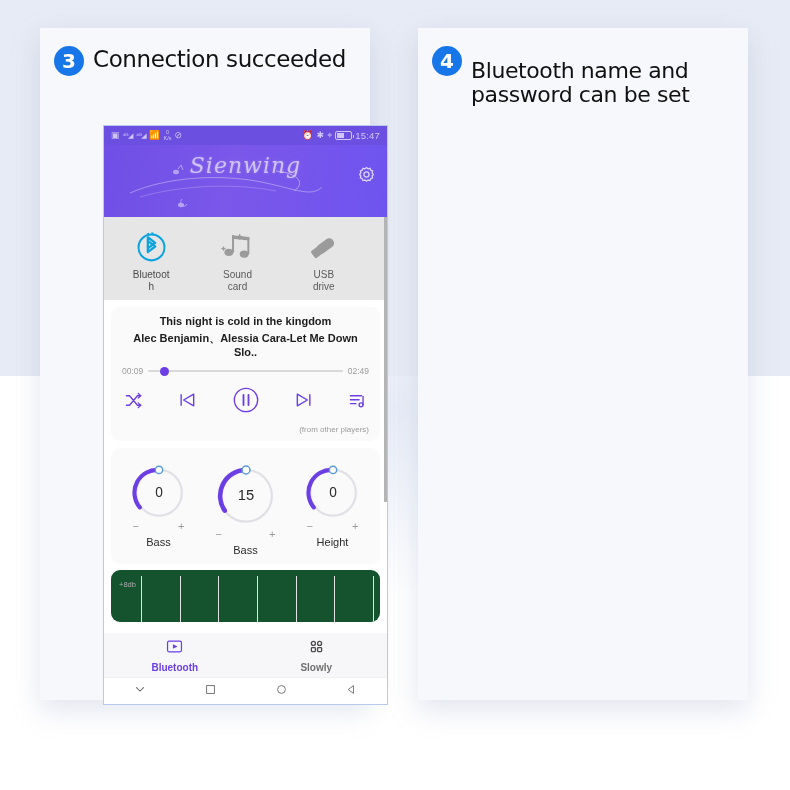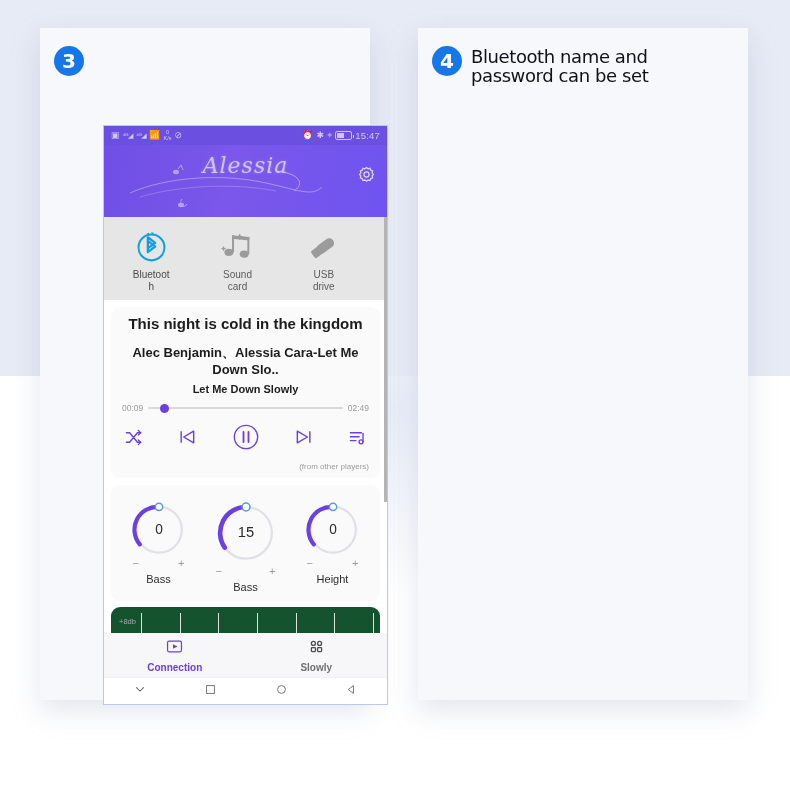--- a/index.html
+++ b/index.html
@@ -43,21 +43,21 @@
     display: flex; align-items: center; justify-content: center;
     line-height: 1;
     font-family: "DejaVu Sans", sans-serif;
   }
   .step-title {
     font-size: 22px; color: #111; line-height: 1.08; letter-spacing: -.4px;
     font-family: "DejaVu Sans", sans-serif; font-weight: 400;
     padding-top: 1px;
   }
   #card-left .step-title { font-size: 23px; white-space: nowrap; }
-  #card-right .step-title { font-size: 18px; }
+  #card-right .step-title { font-size: 22px; margin-top: 12px; }
 
   
   .phone {
     position: absolute;
     background: #fff;
     border: 1px solid #b9c9ee;
     overflow: hidden;
   }
   #phone-left  { left: 63px;  top: 97px; width: 285px; height: 580px; }
 
@@ -105,22 +105,22 @@
   }
   .src { flex: 1; text-align: center; }
   .src-ico { height: 40px; display: flex; align-items: center; justify-content: center; }
   .src-lb { font-size: 10px; color: #5b5b5b; line-height: 1.15; margin-top: 3px; }
   .src.active .src-lb { color: #4b4b4b; }
 
   
   .panel {
     background: #fafafa; border-radius: 9px; margin: 7px 7px 0 7px; padding: 8px 11px 7px 11px;
   }
-  .trk1 { font-size: 15px; font-weight: bold; color: #1c1c1c; text-align: center; }
-  .trk2 { font-size: 13px; font-weight: bold; color: #1c1c1c; text-align: center; margin-top: 12px; }
+  .trk1 { font-size: 11px; font-weight: bold; color: #1c1c1c; text-align: center; }
+  .trk2 { font-size: 11px; font-weight: bold; color: #1c1c1c; text-align: center; margin-top: 4px; }
   .trk3 { font-size: 11px; font-weight: bold; color: #1c1c1c; text-align: center; margin-top: 6px; }
   .seek-row { display: flex; align-items: center; gap: 5px; margin-top: 8px; }
   .seek-t { font-size: 8.5px; color: #9b9b9b; }
   .seek-bar { flex: 1; height: 2px; background: #d9d9d9; border-radius: 2px; position: relative; }
   .seek-knob { position: absolute; left: 6%; top: -3.5px; width: 9px; height: 9px; border-radius: 50%; background: #6b3fe4; }
   .ctrl-row { display: flex; align-items: center; justify-content: space-between; margin-top: 9px; padding: 0 2px; }
   .from-other { text-align: right; font-size: 8px; color: #9b9b9b; margin-top: 6px; }
 
   
   .knob-panel { background: #fafafa; border-radius: 9px; margin: 7px 7px 0 7px; padding: 10px 6px 8px 6px; }
@@ -152,20 +152,21 @@
 <body>
 
 <div id="bg-top"></div>
 <div id="bg-bottom"></div>
 <div id="bg-vignette"></div>
 
 <div class="card" id="card-left">
 
   <div class="card-head">
     <div class="step-badge">3</div>
+    <div class="step-title">Connection succeeded</div>
   </div>
 
   <div class="phone" id="phone-left">
 
     <div class="statusbar sb-dark">
       <div class="sb-left">
         <span class="sb-ic">▣</span>
         <span class="sb-sim">⁴ᴳ◢</span>
         <span class="sb-sim">⁴ᴳ◢</span>
         <span class="sb-ic">📶</span>
@@ -186,21 +187,21 @@
     <div class="hero">
       <svg class="logo-swirl" viewBox="0 0 220 46">
         <path d="M4 30 C40 14, 96 10, 140 20 C172 27, 186 34, 196 24" stroke="#c9bdf3" stroke-width="1" fill="none" opacity=".8"></path>
         <path d="M14 34 C54 22, 110 20, 150 28" stroke="#bcaeee" stroke-width=".8" fill="none" opacity=".7"></path>
         <path d="M150 8 C172 10, 180 20, 168 28" stroke="#c9bdf3" stroke-width="1" fill="none"></path>
         <path d="M52 6 l3 -4 l2 5" stroke="#c9bdf3" stroke-width="1" fill="none"></path>
         <ellipse cx="50" cy="9" rx="3" ry="2.2" fill="#c9bdf3"></ellipse>
         <path d="M56 36 c-4 6 2 10 5 5" stroke="#c9bdf3" stroke-width="1" fill="none"></path>
         <ellipse cx="55" cy="42" rx="3" ry="2.2" fill="#c9bdf3"></ellipse>
       </svg>
-      <div class="logo-script">Alessia</div>
+      <div class="logo-script">Sienwing</div>
       <div class="gear-btn">
         <svg viewBox="0 0 24 24" width="19" height="19" fill="none" stroke="#ddd4fb" stroke-width="1.6">
           <circle cx="12" cy="12" r="3.2"></circle>
           <path d="M12 3.2 l2 1.6 2.4-.6 1 2.3 2.3 1 -.6 2.4 1.6 2 -1.6 2 .6 2.4 -2.3 1 -1 2.3 -2.4-.6 -2 1.6 -2-1.6 -2.4 .6 -1-2.3 -2.3-1 .6-2.4 -1.6-2 1.6-2 -.6-2.4 2.3-1 1-2.3 2.4 .6z"></path>
         </svg>
       </div>
     </div>
 
     <div class="sources">
 
@@ -251,21 +252,20 @@
         <div class="src-lb">
           <span>USB</span><br>
           <span>drive</span>
         </div>
       </div>
     </div>
 
     <div class="panel">
       <div class="trk1">This night is cold in the kingdom</div>
       <div class="trk2">Alec Benjamin、Alessia Cara-Let Me Down Slo..</div>
-      <div class="trk3">Let Me Down Slowly</div>
 
       <div class="seek-row">
         <span class="seek-t">00:09</span>
         <div class="seek-bar">
           <div class="seek-knob" style="left: 6%;"></div>
         </div>
         <span class="seek-t">02:49</span>
       </div>
 
       <div class="ctrl-row">
@@ -368,21 +368,21 @@
     <div class="scroll-track"></div>
 
     <div class="tabs">
       <div class="tab active">
         <span>
           <svg viewBox="0 0 22 22" width="17" height="17" fill="none" stroke="#6b3fe4" stroke-width="1.6">
             <rect x="2" y="4" width="18" height="14" rx="2"></rect>
               <path d="M9 8l6 3-6 3z" fill="#6b3fe4" stroke="none"></path>
           </svg>
         </span>
-        <span class="tab-lb">Connection</span>
+        <span class="tab-lb">Bluetooth</span>
       </div>
       <div class="tab">
         <span>
           <svg viewBox="0 0 22 22" width="17" height="17" fill="none" stroke="#4b4b4b" stroke-width="1.7">
             <circle cx="7" cy="7" r="2.6"></circle>
               <circle cx="15" cy="7" r="2.6"></circle>
             <rect x="4.4" y="12.4" width="5.2" height="5.2" rx="1"></rect>
               <rect x="12.4" y="12.4" width="5.2" height="5.2" rx="1"></rect>
           </svg>
         </span>

